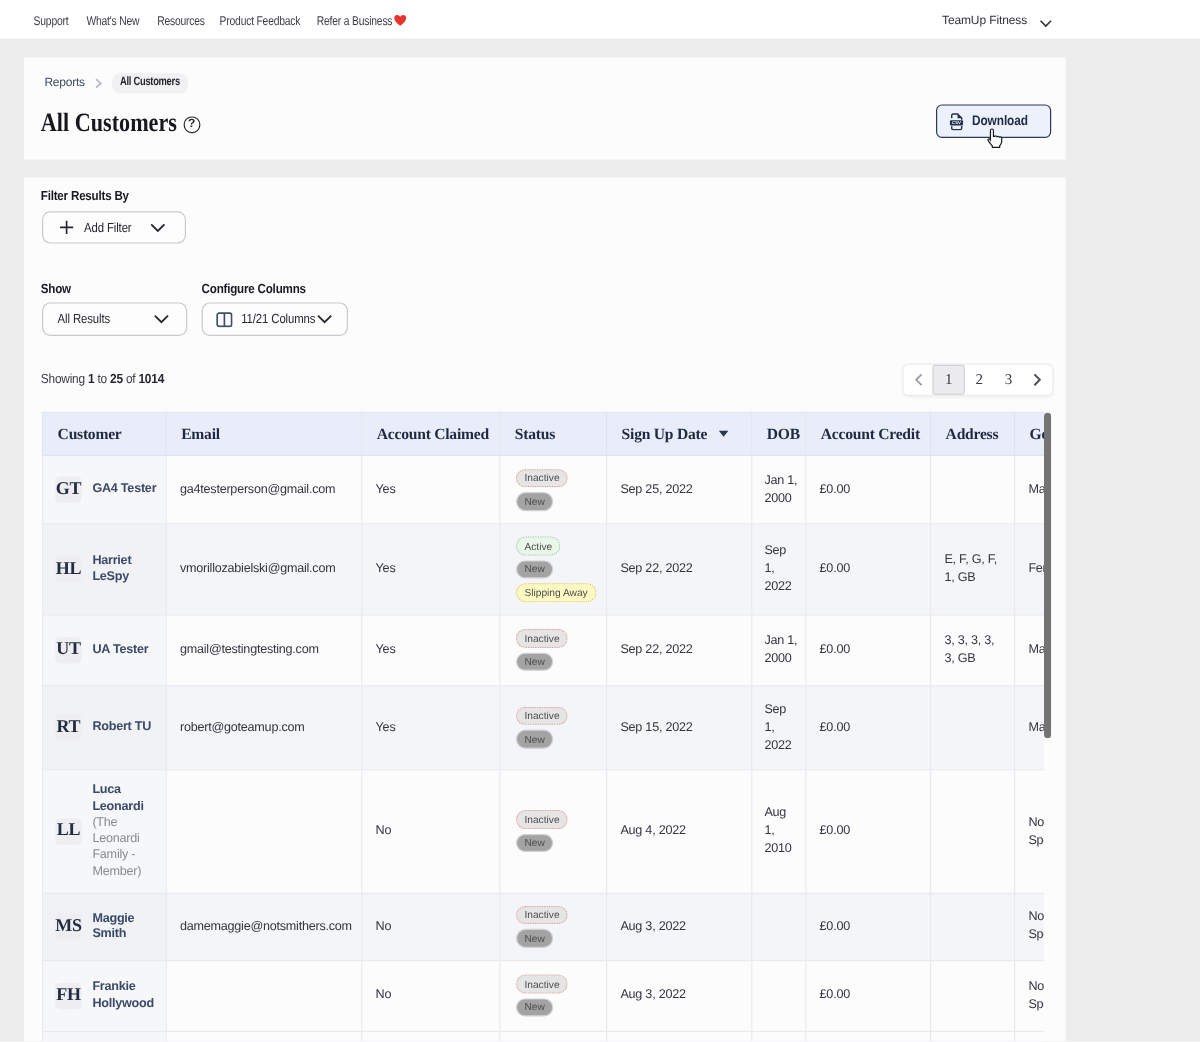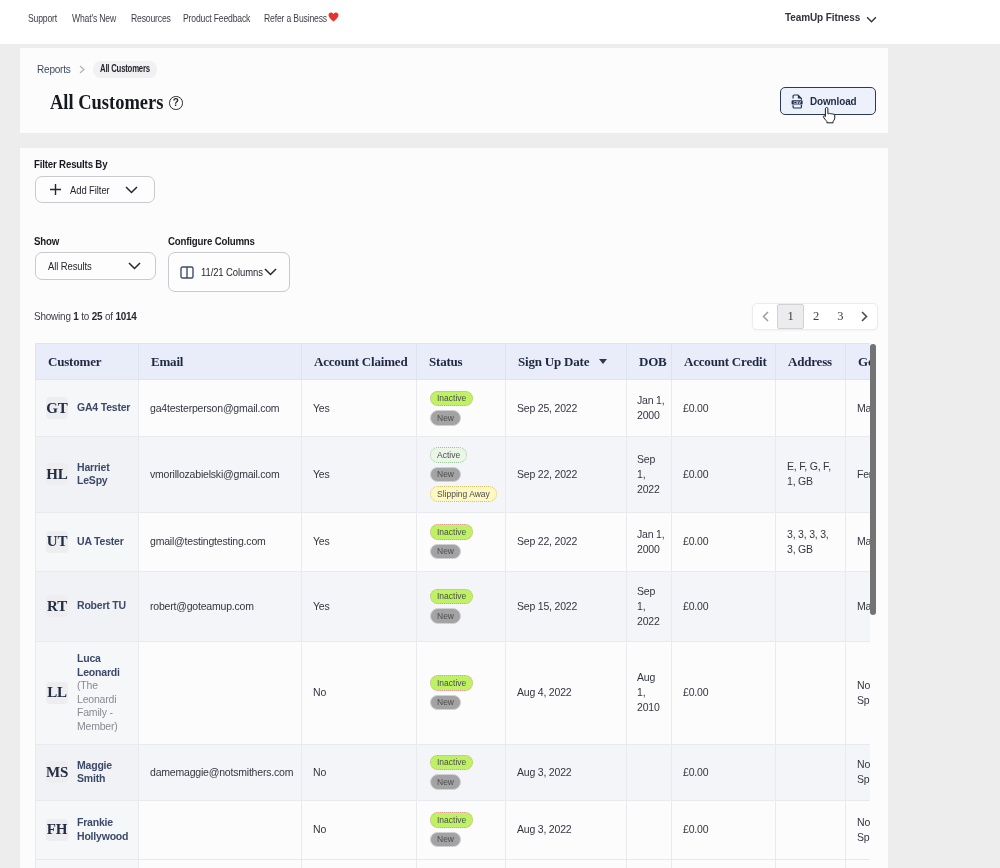--- a/index.html
+++ b/index.html
@@ -1,32 +1,32 @@
 <!DOCTYPE html>
 <html><head>
 <meta charset="utf-8">
 <style>
 * { box-sizing: border-box; margin: 0; padding: 0; }
 html,body { width:1000px; height:868px; overflow:hidden; }
 body { background:#ededed; font-family:"Liberation Sans", sans-serif; color:#2b2b33; position:relative; }
 
 
-.topbar { position:absolute; left:0; top:0; width:1000px; height:44px; background:#ffffff; }
+.topbar { position:absolute; left:0; top:0; width:1000px; height:32px; background:#ffffff; }
 .tl { position:absolute; top:11.5px; font-size:10.5px; letter-spacing:-0.2px; color:#3d3d47; white-space:nowrap; transform:scaleX(0.82); transform-origin:left top; }
-.topbar .acct { position:absolute; left:785px; top:12px; font-size:10px; color:#33333c; font-weight:bold; letter-spacing:-0.1px; }
+.topbar .acct { position:absolute; left:785px; top:12px; font-size:10px; color:#33333c; font-weight:normal; letter-spacing:-0.1px; }
 
 
 .card1 { position:absolute; left:20px; top:48px; width:868px; height:85px; background:#fcfcfd; }
 .card2 { position:absolute; left:20px; top:148px; width:868px; height:720px; background:#fcfcfd; }
 
 
 .crumb { position:absolute; left:37px; top:62px; font-size:10px; letter-spacing:-0.2px; color:#3e4a63; display:flex; align-items:center; height:15px;}
 .crumb .sep { color:#b9b9c0; margin:0 8px; }
 .crumb .pill { background:#f1f1f3; color:#26262e; border-radius:12px; padding:3px 9px; font-size:10px; font-weight:bold; letter-spacing:-0.3px; display:inline-block; transform:scaleX(0.78); transform-origin:left center; }
-.title { position:absolute; left:50px; top:89px; font-family:"Liberation Serif", serif; font-weight:bold; font-size:22px; color:#17181d; white-space:nowrap; }
+.title { position:absolute; left:34px; top:89px; font-family:"Liberation Serif", serif; font-weight:bold; font-size:22px; color:#17181d; white-space:nowrap; }
 .title .tt { display:inline-block; transform:scaleX(0.84); transform-origin:left center; }
 .helpq { display:inline-block; width:13.5px; height:13.5px; border:1.5px solid #28282c; border-radius:50%; font-family:"Liberation Sans"; font-size:10px; font-weight:bold; text-align:center; line-height:11px; vertical-align:3px; margin-left:6px; color:#28282c;}
 
 
 .dlbtn { position:absolute; left:780px; top:87px; width:96px; height:28px; background:#edf1fb; border:1px solid #2c3a55; border-radius:5px; display:flex; align-items:center; justify-content:center; gap:7px; font-size:12.5px; font-weight:bold; color:#1e2b45; }
 
 
 .lbl { position:absolute; font-size:11px; font-weight:bold; color:#191920; transform:scaleX(0.88); transform-origin:left top; letter-spacing:-0.2px; white-space:nowrap;}
 .btn { position:absolute; background:#fdfdfe; border:1px solid #c9c9cf; border-radius:7px; display:flex; align-items:center; font-size:11px; color:#26262e; }
 .cond { display:inline-block; transform:scaleX(0.86); transform-origin:left center; letter-spacing:-0.1px; white-space:nowrap; }
@@ -53,21 +53,21 @@
 thead { border-bottom:1px solid #d9dfeb; }
 tbody tr.odd  { background:#fcfcfd; }
 tbody tr.even { background:#f4f5f8; }
 tbody tr.odd td.cust { background:#f6f7f9; }
 tbody tr.even td.cust { background:#f1f2f5; }
 .cwrap { display:flex; align-items:center; gap:9px; }
 .avatar { width:22px; height:22px; border-radius:4px; background:#eeeef1; color:#222c42; font-family:"Liberation Serif", serif; font-weight:bold; font-size:15px; display:flex; align-items:center; justify-content:center; flex:0 0 22px;}
 .nm { font-weight:bold; color:#3b4a68; font-size:10.5px; letter-spacing:-0.2px; line-height:13.5px; }
 .nm .gray { font-weight:normal; color:#8a8a92; }
 .pill { display:inline-block; border-radius:8px; padding:1.5px 6px; font-size:8.5px; color:#4d4d4d; line-height:10.5px; white-space:nowrap; letter-spacing:0px; }
-.p-inactive { background:#bef264; border:1px dotted #e29d95; }
+.p-inactive { background:#e5e5e5; border:1px dotted #e29d95; }
 .p-new { background:#a3a3a3; border:1px solid #d0d0d5; }
 .p-active { background:#e9f6e8; border:1px dotted #97c79a; }
 .p-slip { background:#fef9c3; border:1px dotted #e0bd6a; }
 .pillcol { display:flex; flex-direction:column; gap:4px; align-items:flex-start; }
 .scrollthumb { position:absolute; left:835px; top:1px; width:6px; height:271px; background:#737373; border-radius:3px; }
 .sortcaret { display:inline-block; width:0; height:0; border-left:4px solid transparent; border-right:4px solid transparent; border-top:5px solid #2c3750; vertical-align:2px; margin-left:10px;}
 </style>
 </head>
 <body>
 <div class="topbar">
@@ -116,21 +116,21 @@
     </svg>
 </div>
 <div class="lbl" style="left:34px; top:235px;">Show</div>
 <div class="btn" style="left:35px; top:252px; width:121px; height:28px;">
   <span class="cond" style="margin-left:12px;">All Results</span>
   <svg width="13" height="8" viewBox="0 0 13 8" style="position:absolute; right:14px;">
       <polyline points="1,1 6.5,6.5 12,1" fill="none" stroke="#26262e" stroke-width="1.5"></polyline>
     </svg>
 </div>
 <div class="lbl" style="left:168px; top:235px;">Configure Columns</div>
-<div class="btn" style="left:168px; top:252px; width:122px; height:40px;">
+<div class="btn" style="left:168px; top:252px; width:122px; height:28px;">
   <svg width="14" height="13" viewBox="0 0 14 13" style="margin-left:11px;">
       <rect x="1" y="1" width="12" height="11" rx="1.5" fill="none" stroke="#3d4d6b" stroke-width="1.4"></rect>
       <line x1="7" y1="1" x2="7" y2="12" stroke="#3d4d6b" stroke-width="1.4"></line>
     </svg>
   <span class="cond" style="margin-left:7px;">11/21 Columns</span>
   <svg width="13" height="8" viewBox="0 0 13 8" style="position:absolute; right:12px;">
       <polyline points="1,1 6.5,6.5 12,1" fill="none" stroke="#26262e" stroke-width="1.5"></polyline>
     </svg>
 </div>
 

